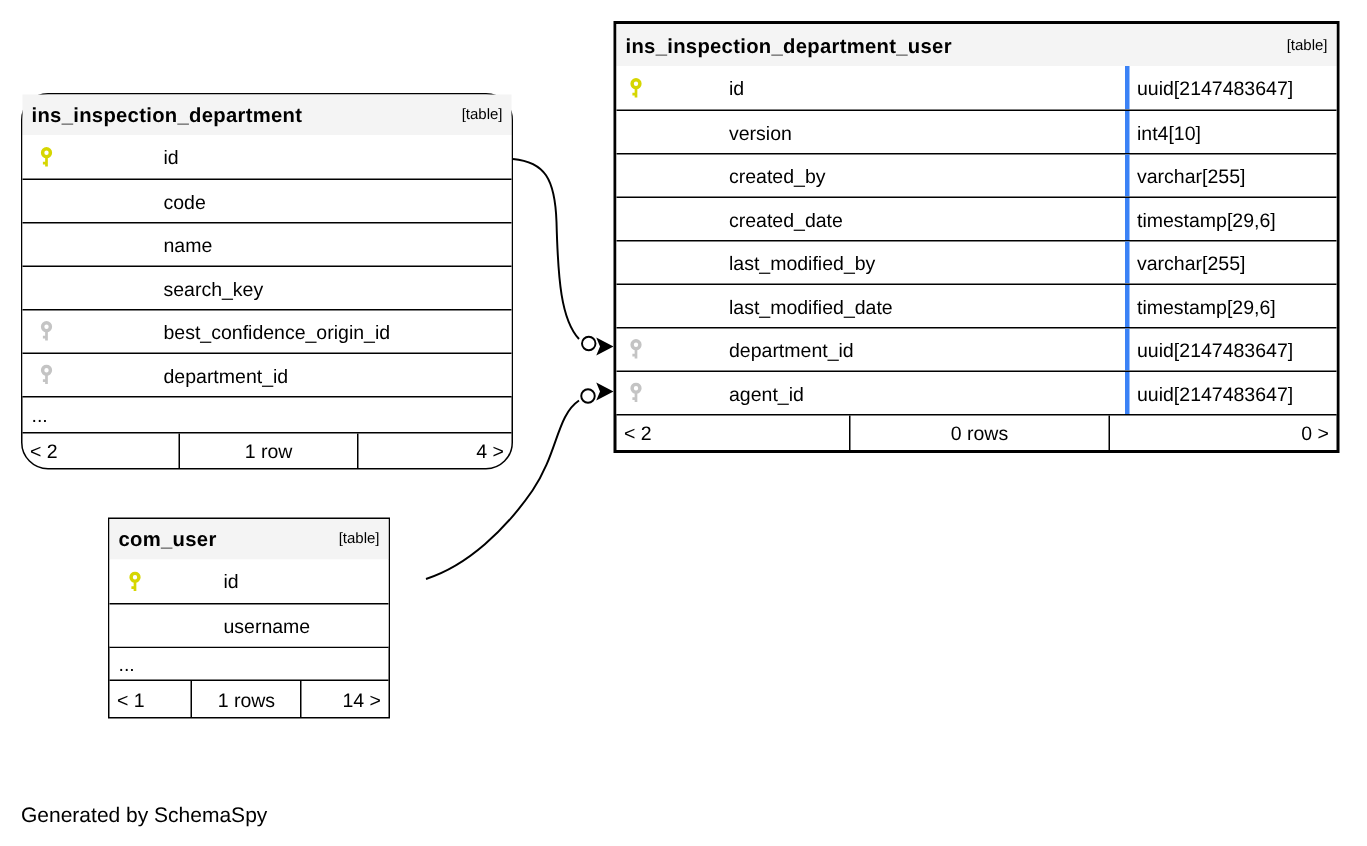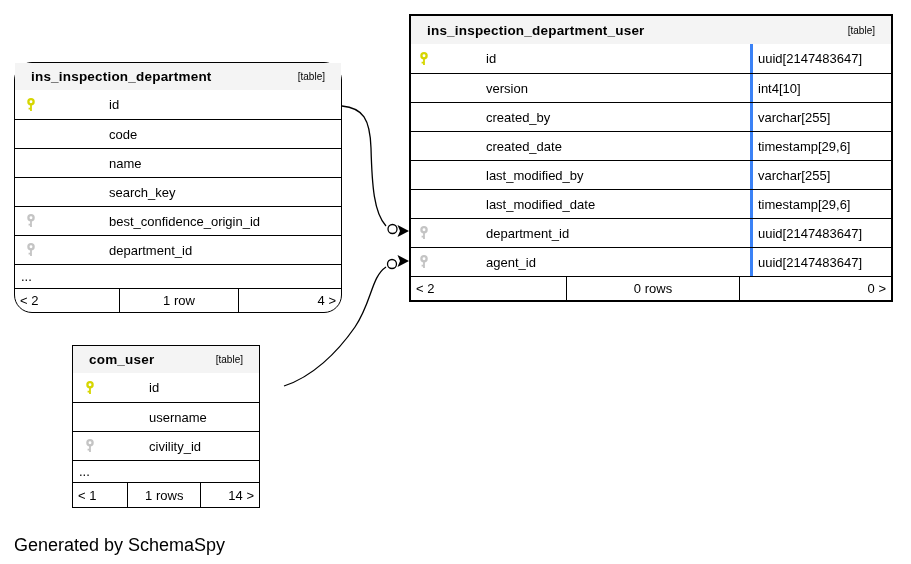--- a/index.html
+++ b/index.html
@@ -28,21 +28,21 @@
     border: 1px solid #000000;
     box-sizing: border-box;
     font-size: 13px;
   }
   .dbtable.focal { border-width: 2px; }
   .thead {
     display: flex;
     align-items: center;
     justify-content: space-between;
     background: #f4f4f4;
-    padding: 0 16px;
+    padding: 0 6px;
     box-sizing: border-box;
   }
   .tname { font-weight: bold; font-size: 13.5px; letter-spacing: 0.2px; }
   .ttag  { font-size: 10px; }
   .trow {
     position: relative;
     display: flex;
     align-items: stretch;
     border-top: 1px solid #000000;
     box-sizing: border-box;
@@ -127,21 +127,21 @@
   .t3 .trow { height: 29px; }
   .t3 .tellipsis { height: 22px; }
   .t3 .tfoot { height: 25px; }
   .t3 .fl { width: 61px; }
   .t3 .fc { width: 82px; }
   .t3 .fr { width: 66px; }
   .gen-note {
     position: absolute;
     left: 14px;
     top: 535px;
-    font-size: 18px;
+    font-size: 14px;
   }
 </style>
 </head>
 <body>
 
 <div class="canvas">
 
   <svg class="connectors" viewBox="0 0 911 564" xmlns="http://www.w3.org/2000/svg">
 
     <g>
@@ -296,29 +296,20 @@
               <path d="M5 6.6 L5 13 M5 10.7 L2.6 10.7" stroke="currentColor" stroke-width="1.8" fill="none"></path>
             </svg></span>
           <span>id</span>
         </span>
     </div>
     <div class="trow">
       <span class="namecell">
           <span>username</span>
         </span>
     </div>
-    <div class="trow">
-      <span class="namecell">
-          <span class="key-icon fk"><svg width="10" height="14" viewBox="0 0 10 14" xmlns="http://www.w3.org/2000/svg">
-              <circle cx="5" cy="3.8" r="2.6" fill="none" stroke="currentColor" stroke-width="2.3"></circle>
-              <path d="M5 6.6 L5 13 M5 10.7 L2.6 10.7" stroke="currentColor" stroke-width="1.8" fill="none"></path>
-            </svg></span>
-          <span>civility_id</span>
-        </span>
-    </div>
     <div class="tellipsis">...</div>
     <div class="tfoot">
       <span class="fl">&lt; 1</span>
       <span class="fc">1 rows</span>
       <span class="fr">14 &gt;</span>
     </div>
   </div>
 
   <div class="gen-note">Generated by SchemaSpy</div>
 </div>

